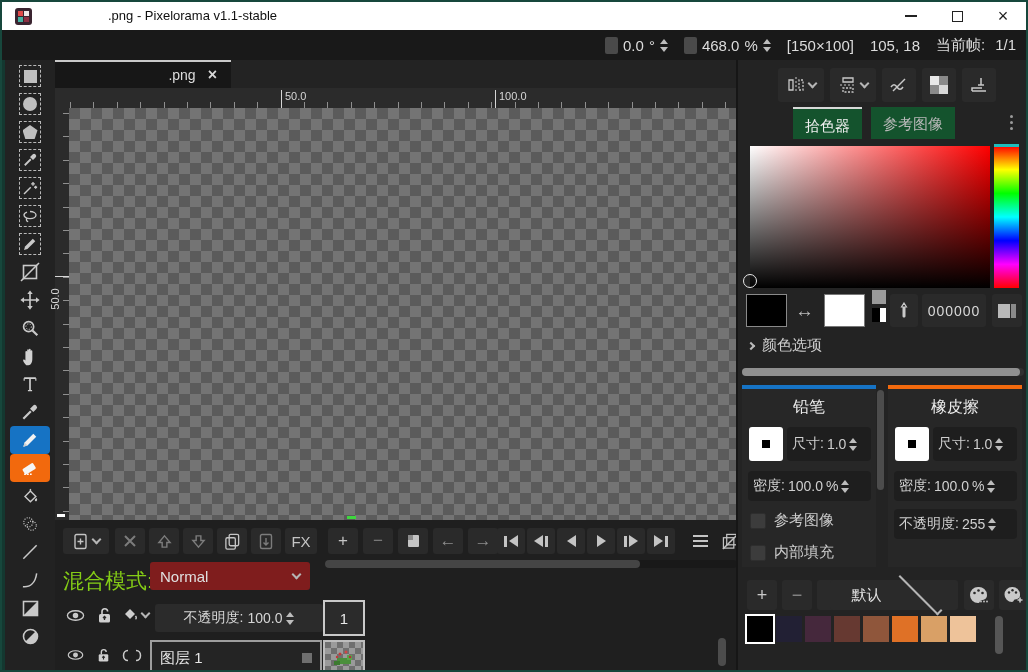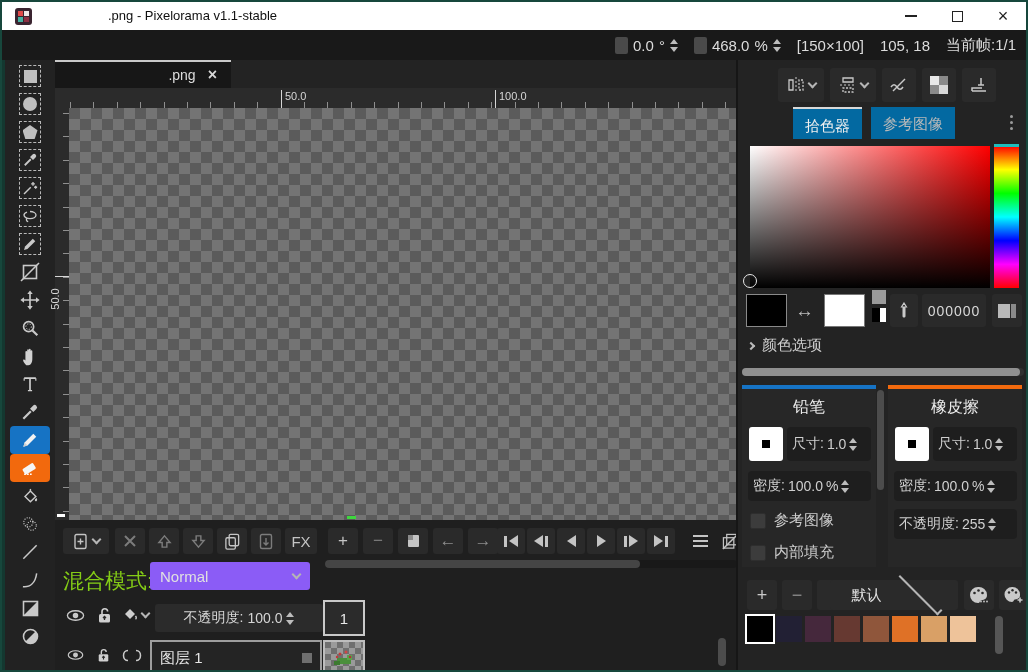--- a/index.html
+++ b/index.html
@@ -62,37 +62,37 @@
   
   #timeline { left:53px; top:518px; width:681px; height:152px; background:#1f1f1f; }
   .tl-btn { position:absolute; height:26px; background:#2a2a2a; border-radius:3px; display:flex; align-items:center; justify-content:center; color:#c4c4c4; font-size:16px; }
   .tl-btn.flat { background:transparent; }
   .glyphbtn { font-size:17px; }
   .pb { display:flex; align-items:center; gap:2px; }
   .pbar { width:3px; height:11px; background:#c4c4c4; }
   .tri-l { width:0; height:0; border-top:6px solid transparent; border-bottom:6px solid transparent; border-right:9px solid #c4c4c4; }
   .tri-r { width:0; height:0; border-top:6px solid transparent; border-bottom:6px solid transparent; border-left:9px solid #c4c4c4; }
   .chev { width:7px; height:7px; border-right:2px solid #b5b5b5; border-bottom:2px solid #b5b5b5; transform:rotate(45deg); margin-top:-3px; }
-  #blend-select { position:absolute; left:95px; top:42px; width:160px; height:28px; background:#8b5cf6; border-radius:3px;
+  #blend-select { position:absolute; left:95px; top:42px; width:160px; height:28px; background:#7f1d1d; border-radius:3px;
       display:flex; align-items:center; padding:0 10px; color:#e0e0e0; font-size:15px; }
   #blend-select .chev { margin-left:auto; }
   .label15 { color:#84cc16; font-size:21px;text-align:center; }
   .spinbox { background:#2b2b2b; border-radius:3px; display:flex; align-items:center; color:#d5d5d5; font-size:14px; padding:0 6px; gap:4px; }
   .cellframe { position:absolute; border:2px solid #c9c9c9; background:#2b2b2b; display:grid; place-items:center; color:#e8e8e8; font-size:15px; }
   #layer-name-cell { border:2px solid #9e9e9e; background:#242424; display:flex; align-items:center; padding:0 8px; color:#e6e6e6; font-size:15px; }
   .hscroll { position:absolute; height:8px; border-radius:4px; background:#191919; }
   .hscroll .thumb { height:8px; border-radius:4px; background:#454545; }
   .vthumb { position:absolute; width:8px; border-radius:4px; background:#4c4c4c; }
   .minicheck { background:conic-gradient(#9a9a9a 25%,#6f6f6f 0 50%,#9a9a9a 0 75%,#6f6f6f 0); background-size:12px 12px; }
 
   
   #rightpanel { left:734px; top:58px; width:292px; height:612px; background:#232323; border-left:2px solid #161616; }
   .rp-btn { position:absolute; top:8px; height:34px; background:#2a2a2a; border-radius:3px; display:flex; align-items:center; justify-content:center; gap:4px; }
   .tabs2 { position:absolute; top:47px; left:0; width:292px; height:32px; }
-  .ptab { position:absolute; top:0; height:32px; display:grid; place-items:center; font-size:15px; background:#0369a1; color:#b9b9b9; padding:8px 12px; }
+  .ptab { position:absolute; top:0; height:32px; display:grid; place-items:center; font-size:15px; background:#14532d; color:#b9b9b9; padding:8px 12px; }
   .ptab.active { border-top:2px solid #d8d8d8; color:#efefef; }
   .dots3 { position:absolute; display:flex; flex-direction:column; gap:3px; }
   .dots3 i { width:3px; height:3px; border-radius:50%; background:#9a9a9a; }
   #svbox { position:absolute; left:12px; top:86px; width:240px; height:142px;
       background:linear-gradient(to top,#000,rgba(0,0,0,0)),linear-gradient(to right,#fff,#f00); }
   #sv-cursor { position:absolute; left:-7px; top:128px; width:14px; height:14px; border:1.6px solid #e8e8e8; border-radius:50%; }
   #huebar { position:absolute; left:256px; top:86px; width:25px; height:142px;
       background:linear-gradient(to bottom,#f00,#ff0,#0f0,#0ff,#00f,#f0f,#f00); }
   #hue-cursor { position:absolute; left:0; top:-2px; width:100%; height:3px; }
   .swatch-big { position:absolute; width:41px; height:33px; border:1px solid #8a8a8a; }
@@ -157,21 +157,21 @@
         <span class="dragpad"></span>
         <span>468.0</span>
         <span>%</span>
         <span class="updown">
             <i class="t-up"></i>
             <i class="t-dn"></i>
           </span>
       </div>
       <span>[150×100]</span>
       <span>105, 18</span>
-      <span style="display:flex;gap:0">
+      <span style="display:flex;gap:10px">
         <span>当前帧:</span>
         <span>1/1</span>
       </span>
     </div>
   </div>
 
   <div id="toolbar" class="abs">
     <div class="tool">
         <span class="selbox">
           <span class="selfill sf-rect"></span>

